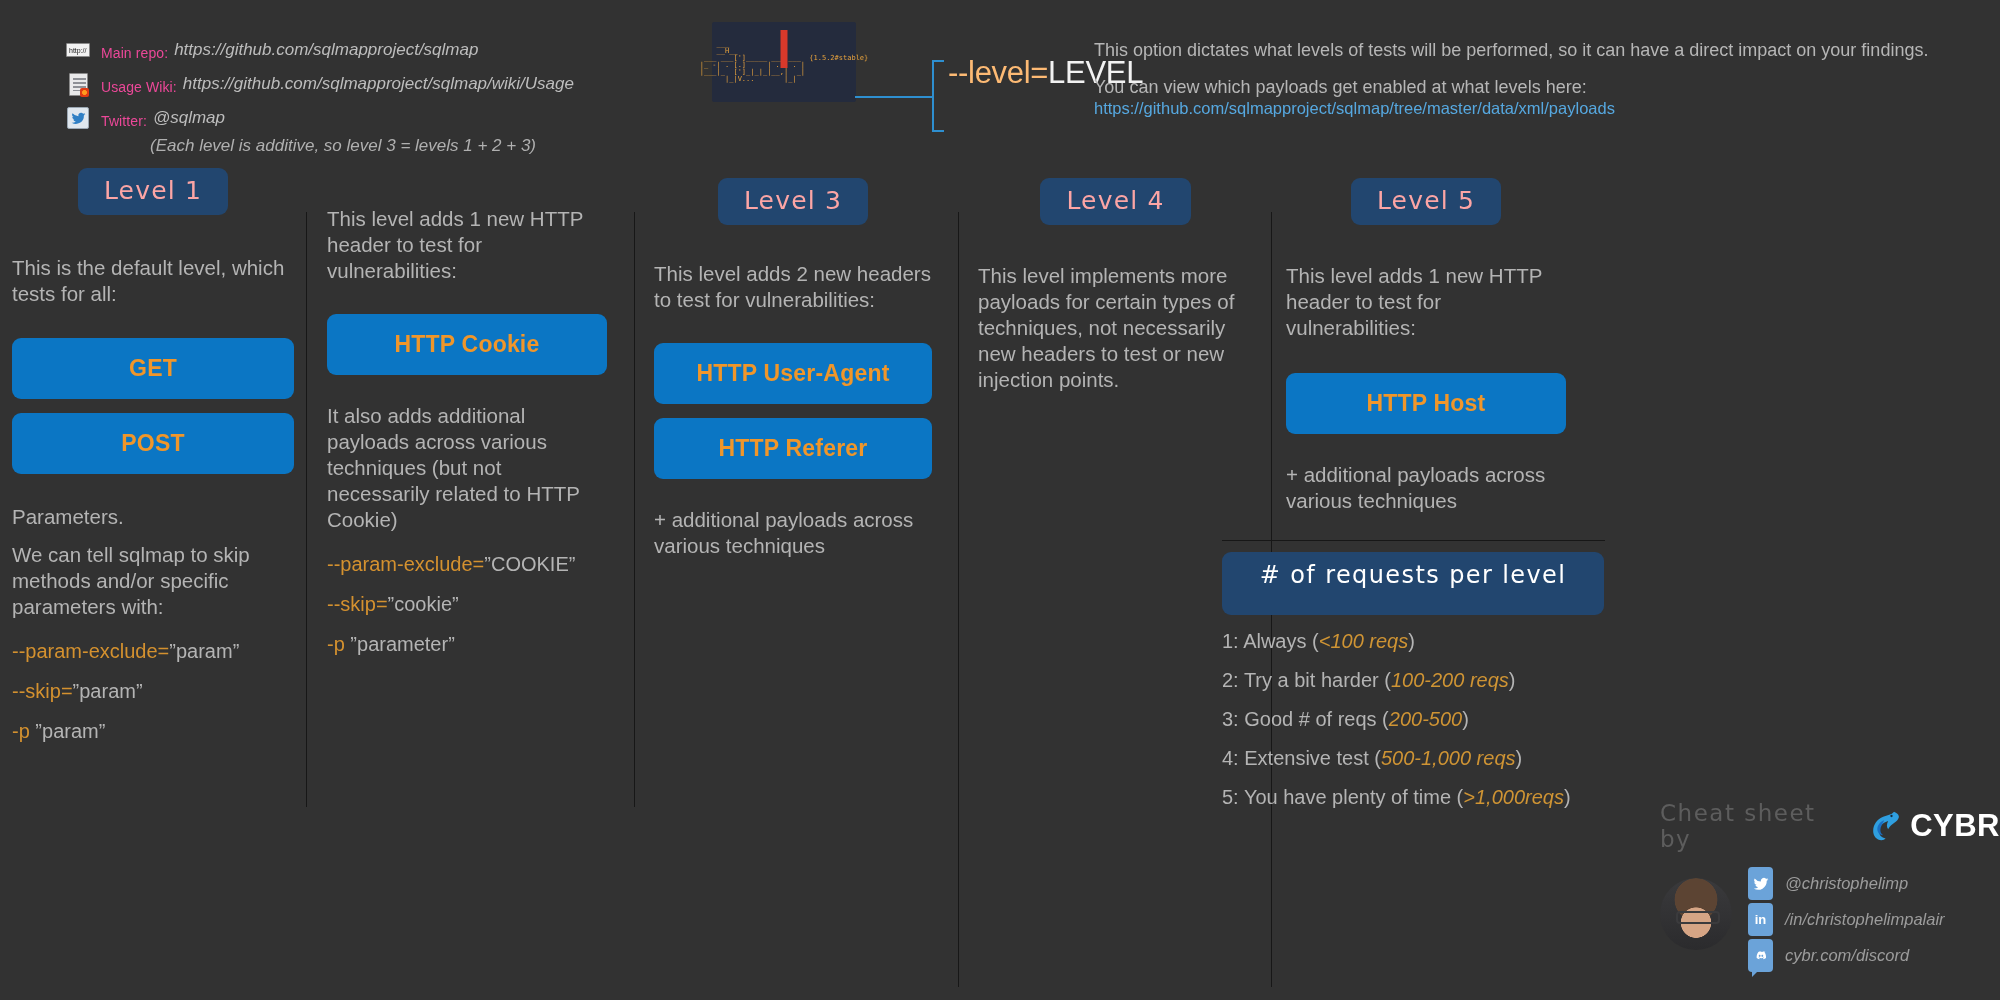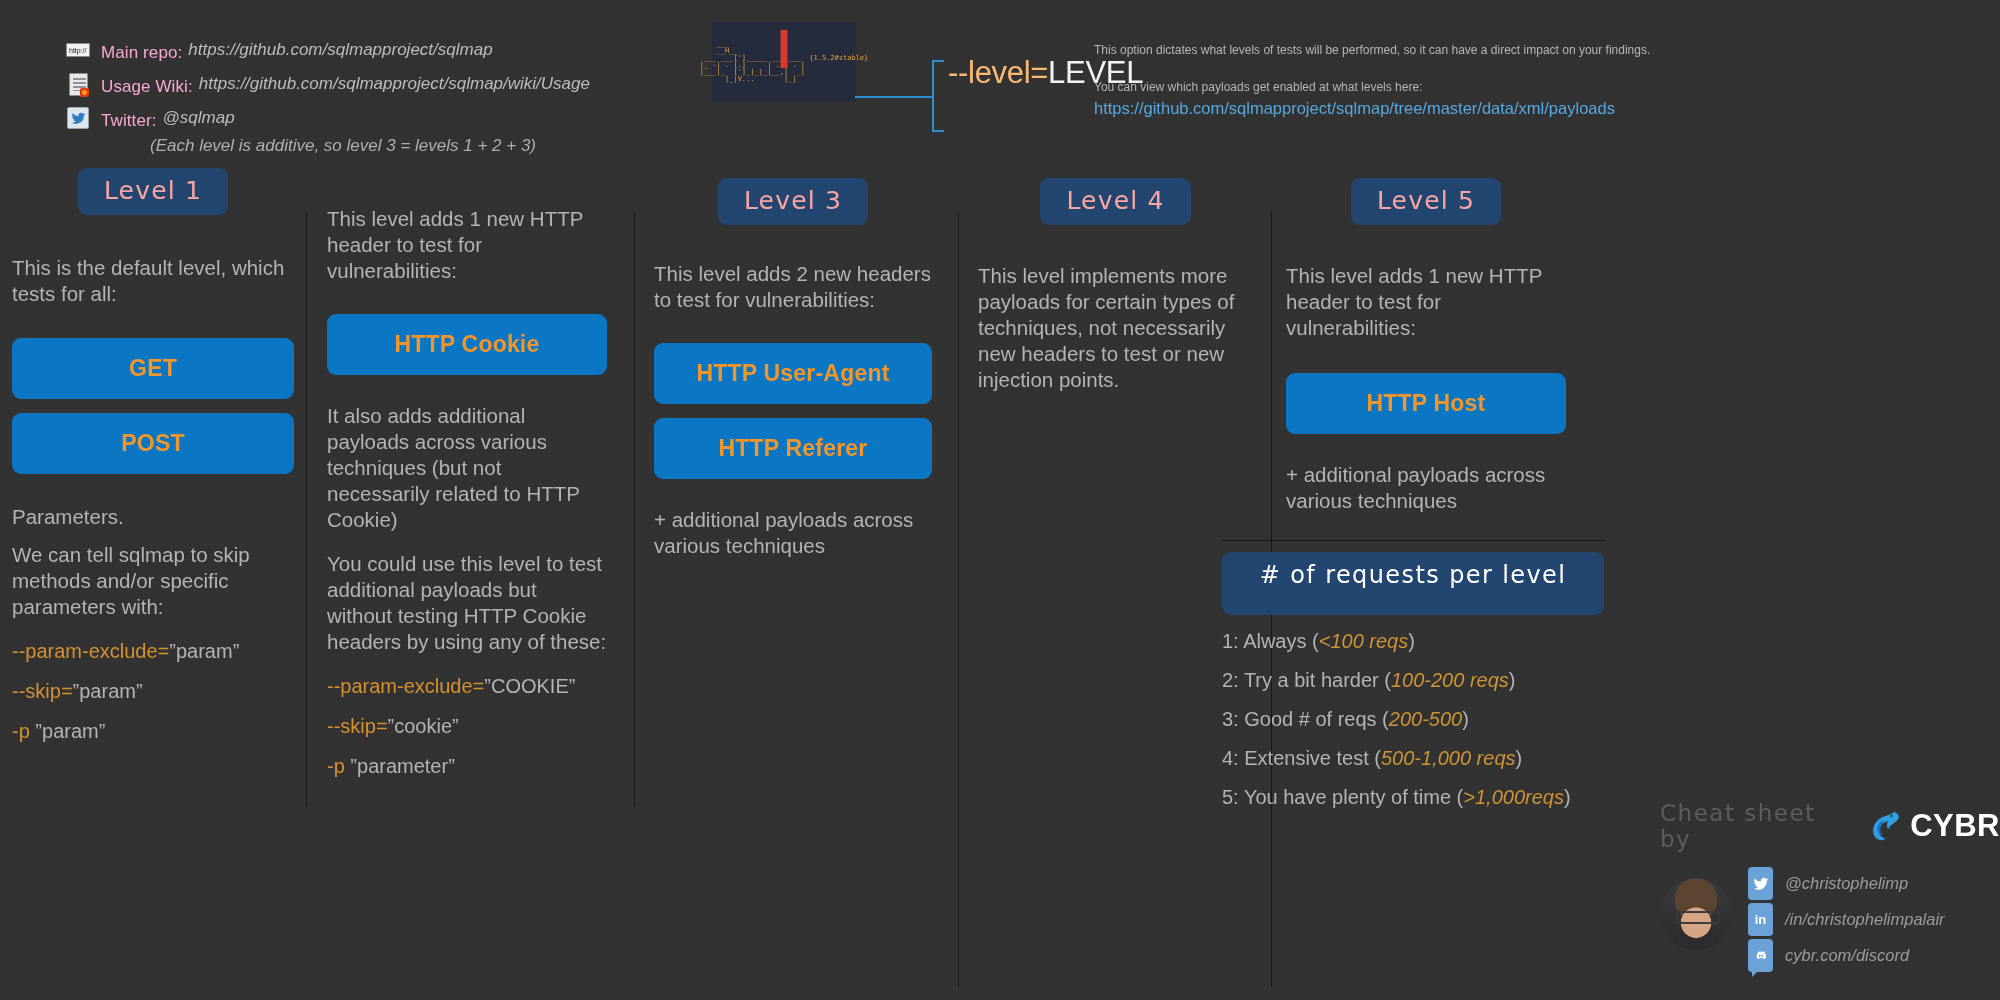--- a/index.html
+++ b/index.html
@@ -43,21 +43,21 @@
   .ico-doc::after {
     content: ""; position: absolute; right: -2px; bottom: -2px; width: 9px; height: 9px;
     background: radial-gradient(circle at 50% 50%, #ff9b1e 0 35%, #e03b14 36% 100%);
     border-radius: 2px;
   }
   .ico-tw {
     width: 22px; height: 22px; background: #dfe7ee; border: 1px solid #9aa7b3;
     border-radius: 2px; display: flex; align-items: center; justify-content: center;
   }
   .ico-tw svg { width: 15px; height: 15px; }
-  .link-label { color: #f9a8d4; font-size: 17px; letter-spacing: .1px; margin-top: 6px; }
+  .link-label { color: #ec4899; font-size: 14px; letter-spacing: .1px; margin-top: 6px; }
   .link-url { color: #bdbdbd; font-size: 17px; font-style: italic; }
 
   .additive-note {
     position: absolute; left: 150px; top: 136px;
     color: #b0b0b0; font-size: 17px; font-style: italic;
   }
 
   
   .logo-box {
     position: absolute; left: 712px; top: 22px; width: 144px; height: 80px;
@@ -83,21 +83,21 @@
     border-left: 2px solid #2e8fd0; border-top: 2px solid #2e8fd0; border-bottom: 2px solid #2e8fd0;
   }
   .callout {
     position: absolute; left: 948px; top: 55px;
     font-size: 31px; letter-spacing: -.3px; white-space: nowrap;
   }
   .callout .opt { color: #fdba74; }
   .callout .val { color: #f2f2f2; }
 
   .hdr-desc { position: absolute; left: 1094px; top: 40px; width: 905px; }
-  .hdr-desc p { color: #b6b6b6; font-size: 12px; line-height: 21px; }
+  .hdr-desc p { color: #b6b6b6; font-size: 18px; line-height: 21px; }
   .hdr-desc p.gap { margin-top: 16px; }
   .hdr-link { color: #56a8e0; font-size: 16.5px; line-height: 21px; display: block; }
 
   
   .col { position: absolute; top: 168px; }
   .col-divider { position: absolute; top: 212px; width: 1px; background: #171717; }
 
   .badge {
     display: inline-block; background: #22466f; color: #fca5a5;
     border-radius: 9px; font-size: 25px; padding: 8px 26px 10px;
@@ -252,21 +252,20 @@
     </div>
     <div class="flag" style="margin-top:14px;">
       <span class="o">-p </span><span>”param”</span>
     </div>
   </div>
 
   <div class="col" style="left:327px; width:280px; top:172px;">
     <div class="body-text" style="margin-top:34px;">This level adds 1 new HTTP header to test for vulnerabilities:</div>
     <div class="pill" style="margin-top:30px;">HTTP Cookie</div>
     <div class="body-text" style="margin-top:28px;">It also adds additional payloads across various techniques (but not necessarily related to HTTP Cookie)</div>
-    <div class="body-text" style="margin-top:18px;">You could use this level to test additional payloads but without testing HTTP Cookie headers by using any of these:</div>
     <div class="flag" style="margin-top:18px;">
       <span class="o">--param-exclude=</span><span>”COOKIE”</span>
     </div>
     <div class="flag" style="margin-top:14px;">
       <span class="o">--skip=</span><span>”cookie”</span>
     </div>
     <div class="flag" style="margin-top:14px;">
       <span class="o">-p </span><span>”parameter”</span>
     </div>
   </div>

